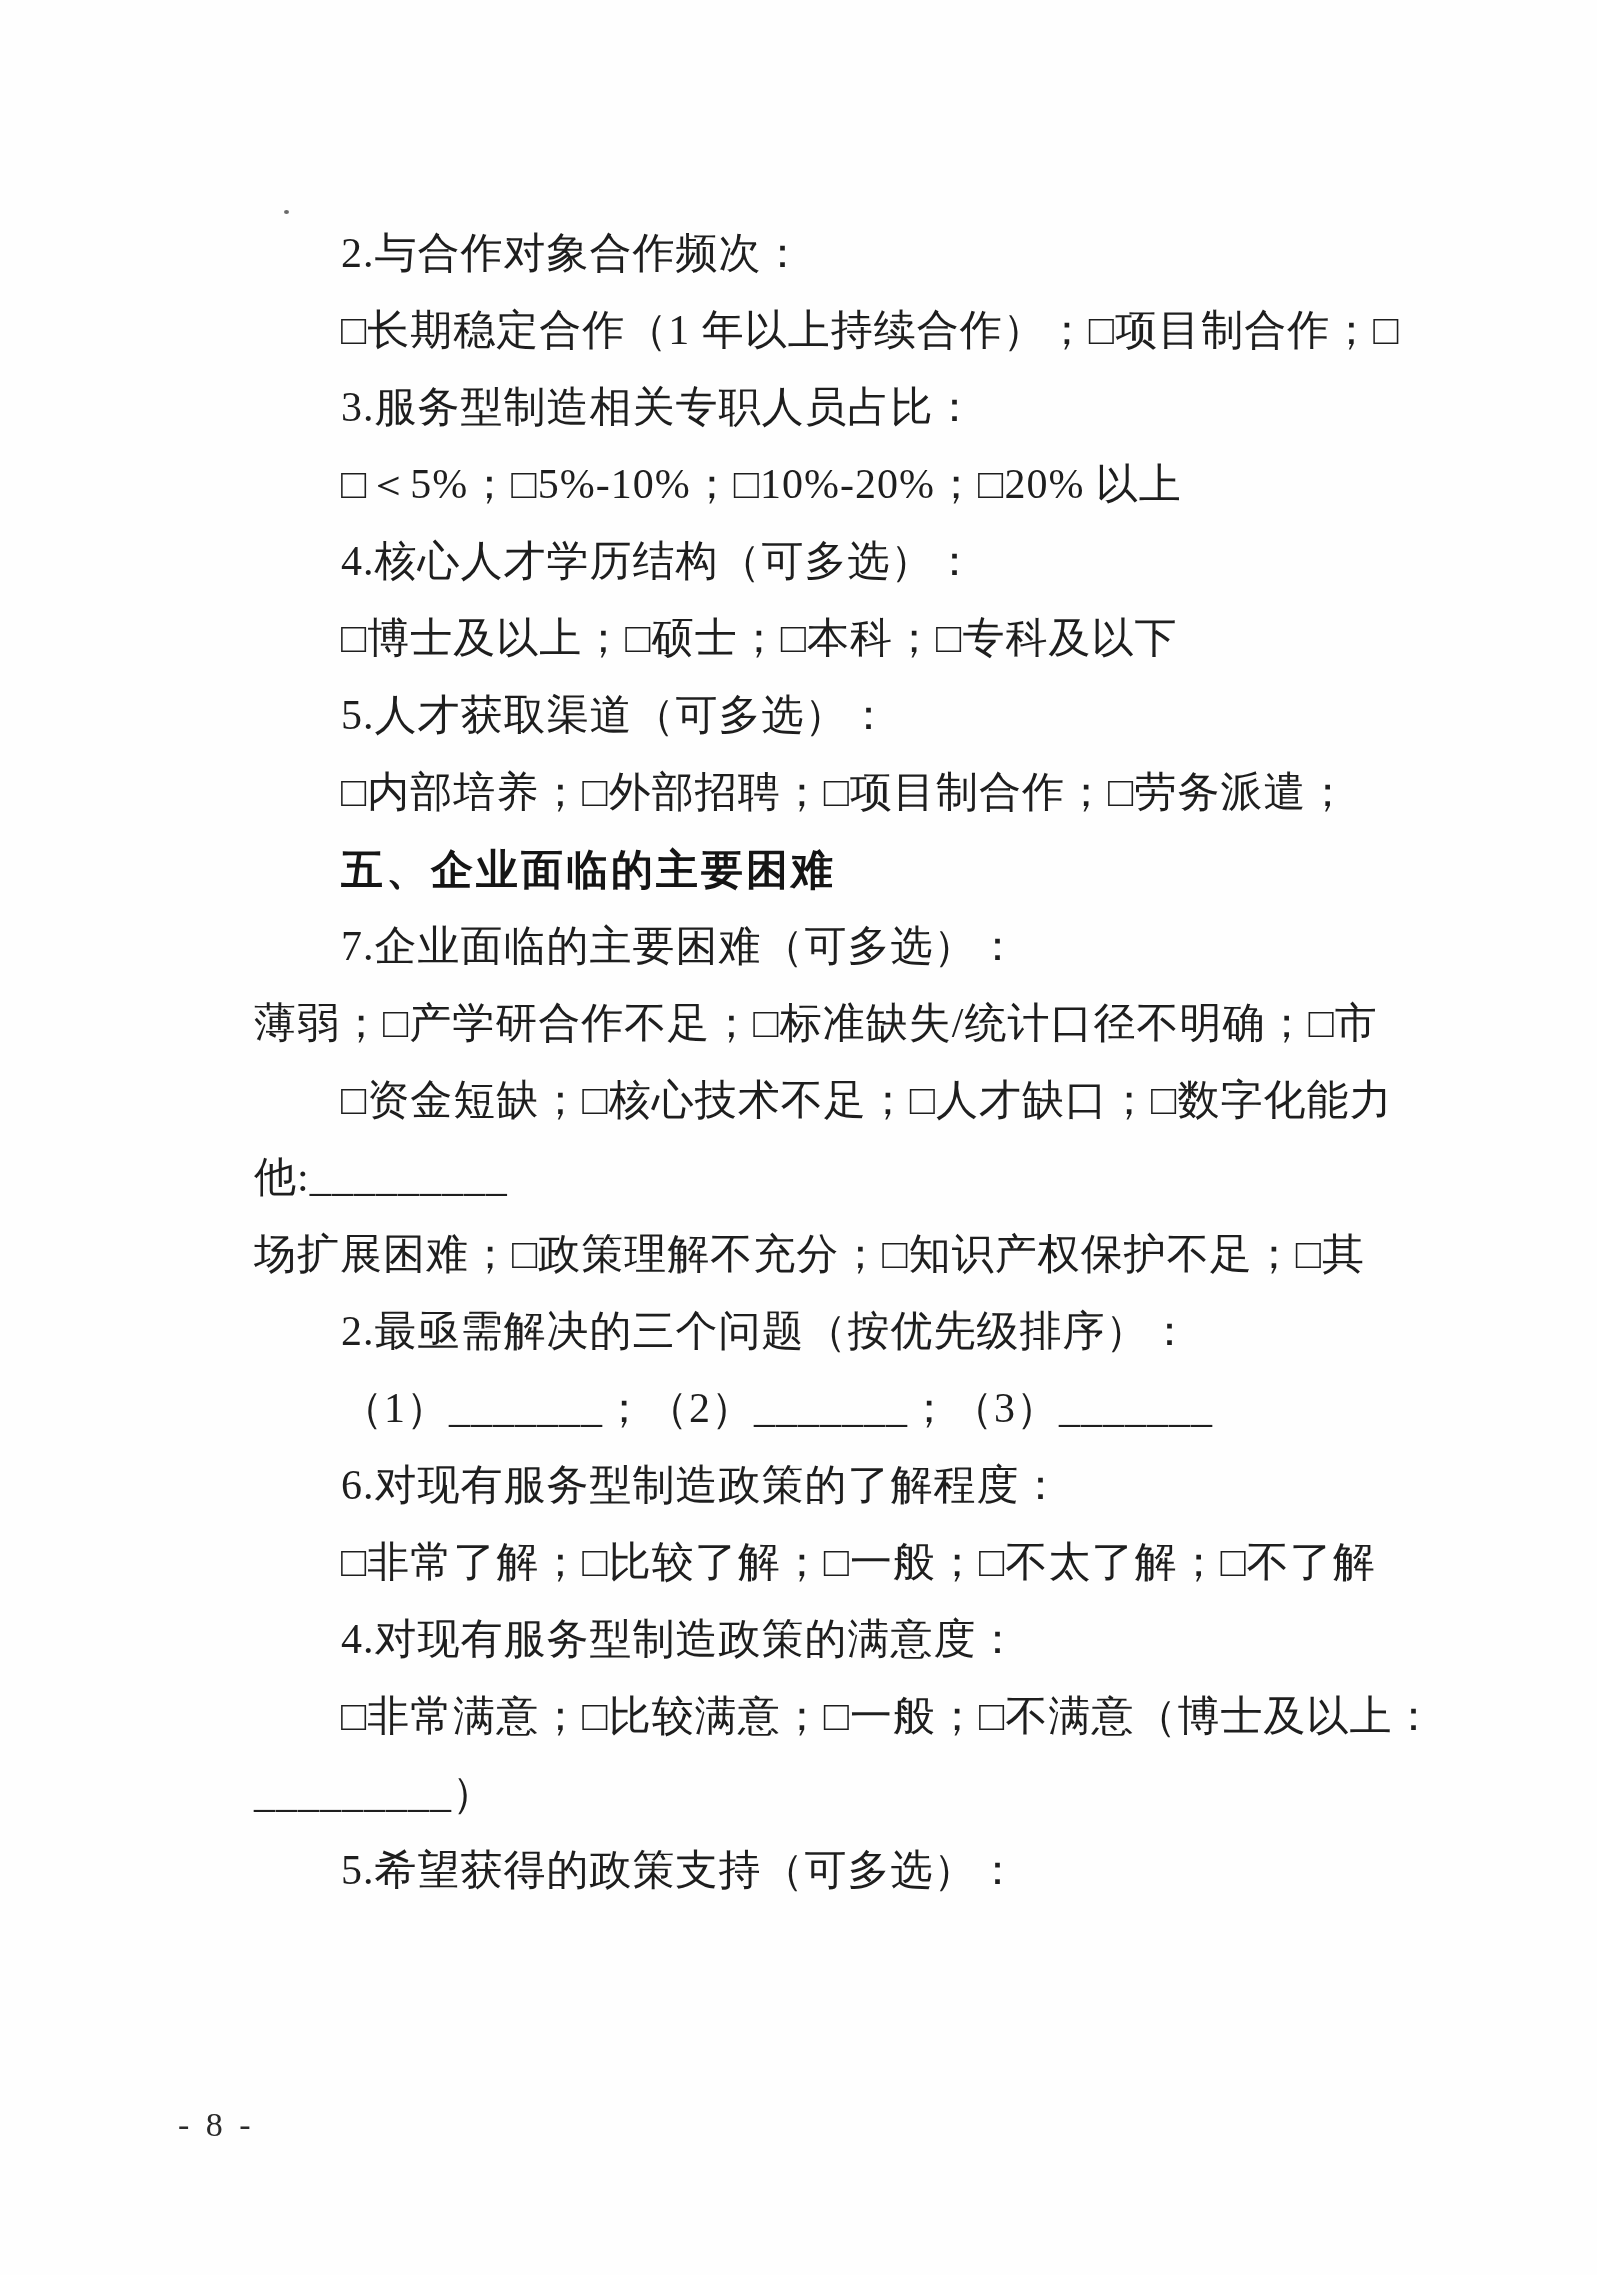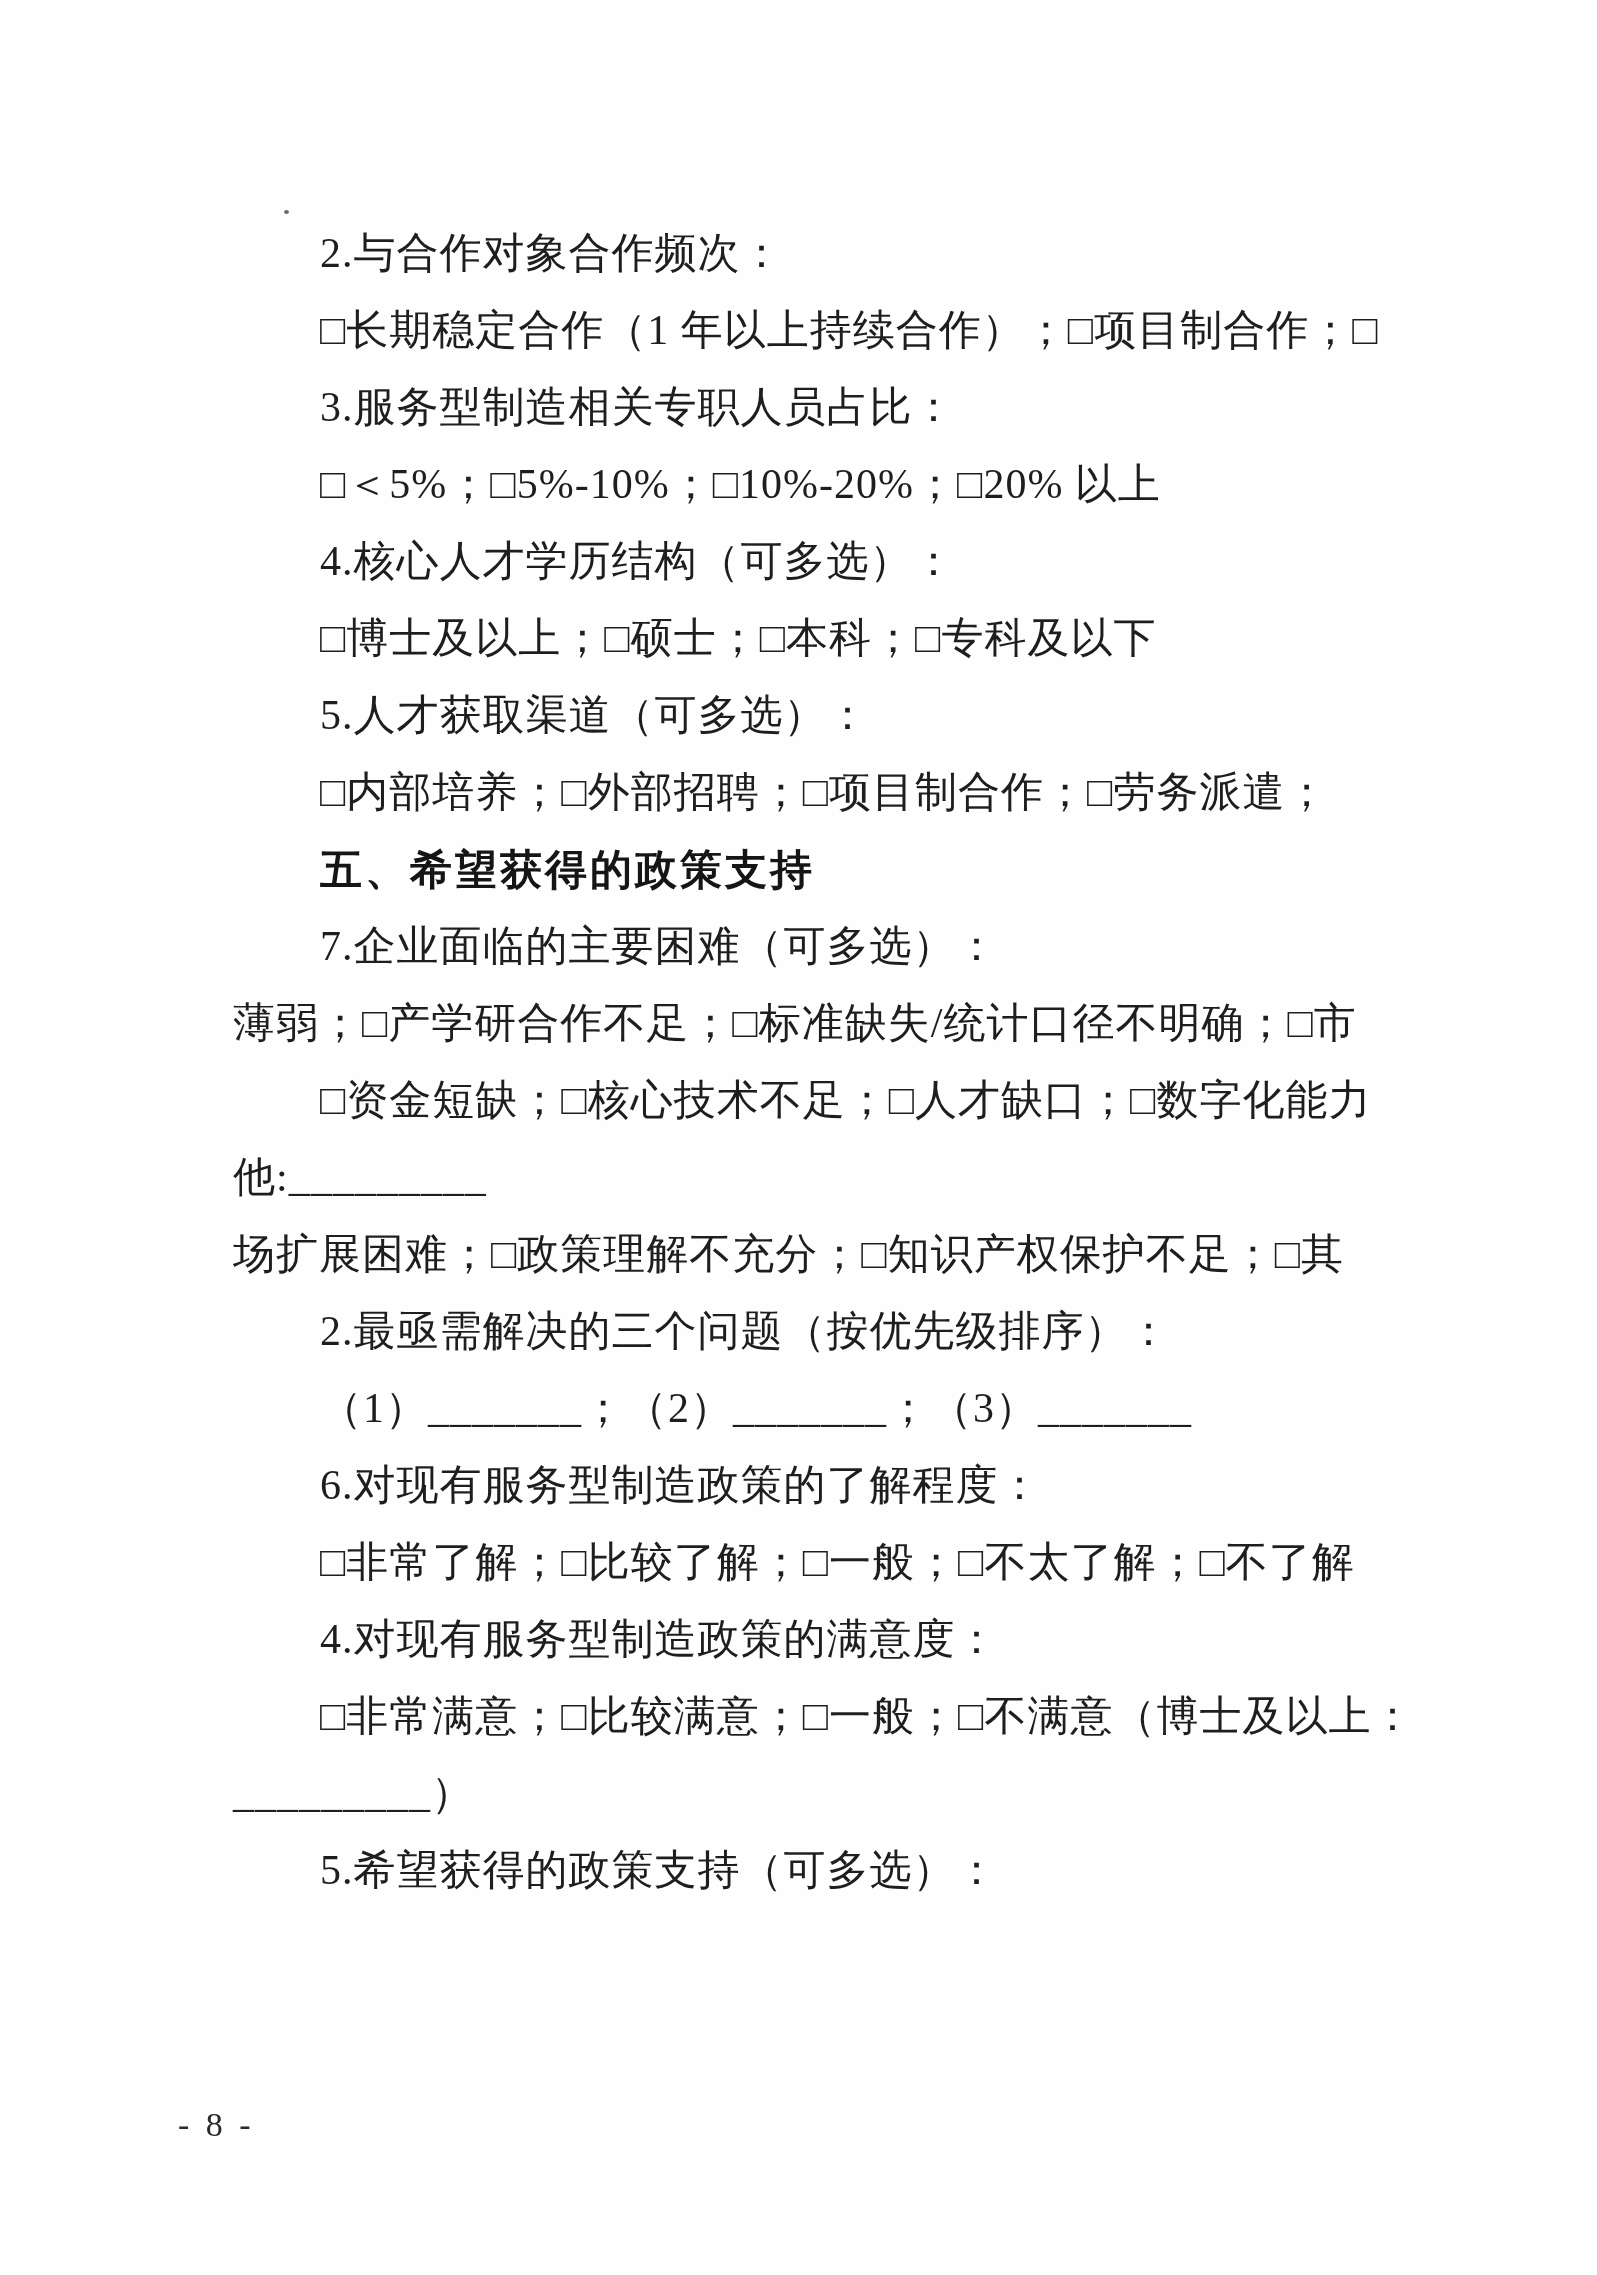--- a/index.html
+++ b/index.html
@@ -26,20 +26,21 @@
     top: 215px;
     width: 1225px;
   }
   .line {
     font-size: 42px;
     line-height: 77px;
     height: 77px;
     white-space: nowrap;
     letter-spacing: 1px;
     font-family: "Liberation Serif", "DejaVu Serif", serif;
+    margin-left: 21px;
   }
   .line.indent {
     text-indent: 87px;
   }
   .line.heading {
     font-family: "Liberation Sans", "DejaVu Sans", sans-serif;
     font-weight: 700;
     letter-spacing: 3px;
     color: #151515;
   }
@@ -70,21 +71,21 @@
   <div class="speck"></div>
   <div class="content">
       <div class="line indent">2.与合作对象合作频次：</div>
       <div class="line indent">□长期稳定合作（1 年以上持续合作）；□项目制合作；□</div>
       <div class="line indent">3.服务型制造相关专职人员占比：</div>
       <div class="line indent">□＜5%；□5%-10%；□10%-20%；□20% 以上</div>
       <div class="line indent">4.核心人才学历结构（可多选）：</div>
       <div class="line indent">□博士及以上；□硕士；□本科；□专科及以下</div>
       <div class="line indent">5.人才获取渠道（可多选）：</div>
       <div class="line indent">□内部培养；□外部招聘；□项目制合作；□劳务派遣；</div>
-      <div class="line indent heading">五、希望获得的政策支持</div>
+      <div class="line indent heading">五、企业面临的主要困难</div>
       <div class="line indent">7.企业面临的主要困难（可多选）：</div>
       <div class="line">薄弱；□产学研合作不足；□标准缺失/统计口径不明确；□市</div>
       <div class="line indent">□资金短缺；□核心技术不足；□人才缺口；□数字化能力</div>
       <div class="line">他:_________</div>
       <div class="line">场扩展困难；□政策理解不充分；□知识产权保护不足；□其</div>
       <div class="line indent">2.最亟需解决的三个问题（按优先级排序）：</div>
       <div class="line indent">（1）_______；（2）_______；（3）_______</div>
       <div class="line indent">6.对现有服务型制造政策的了解程度：</div>
       <div class="line indent">□非常了解；□比较了解；□一般；□不太了解；□不了解</div>
       <div class="line indent">4.对现有服务型制造政策的满意度：</div>

